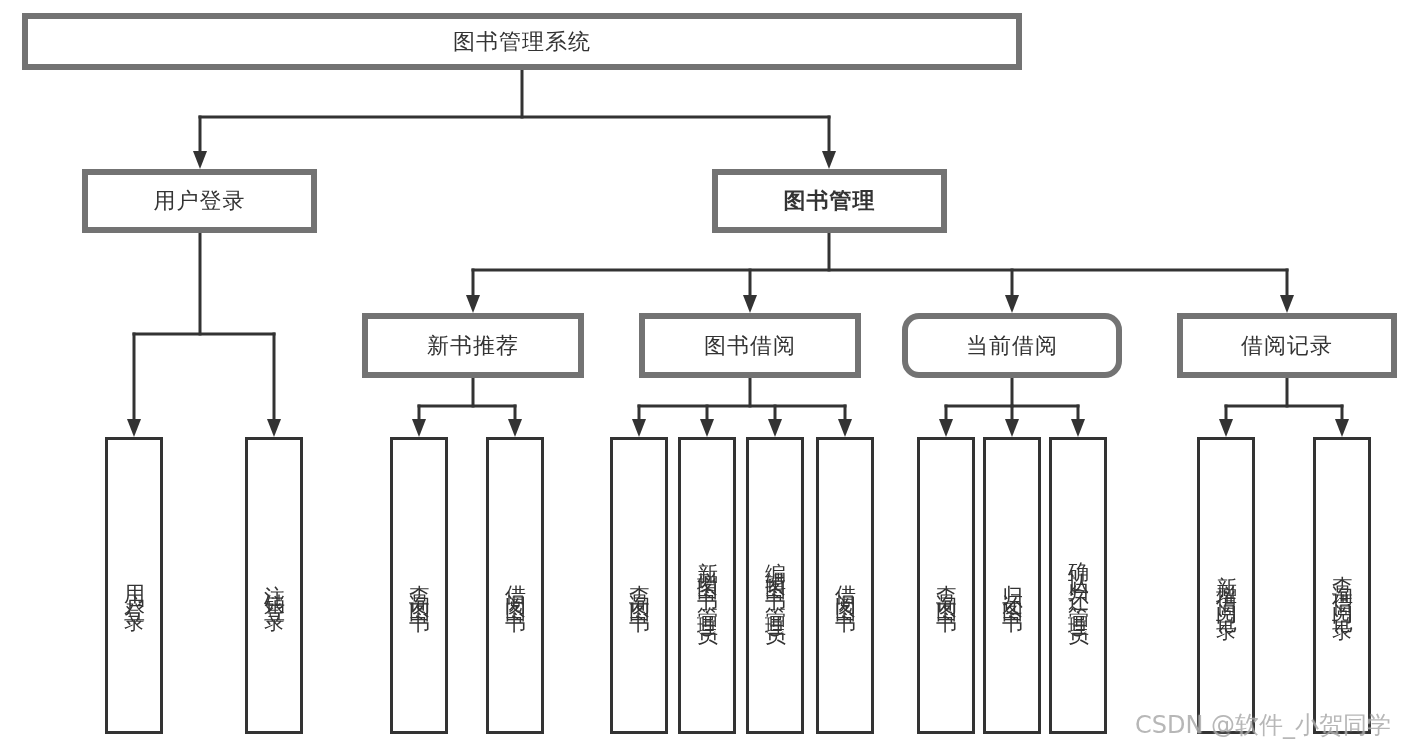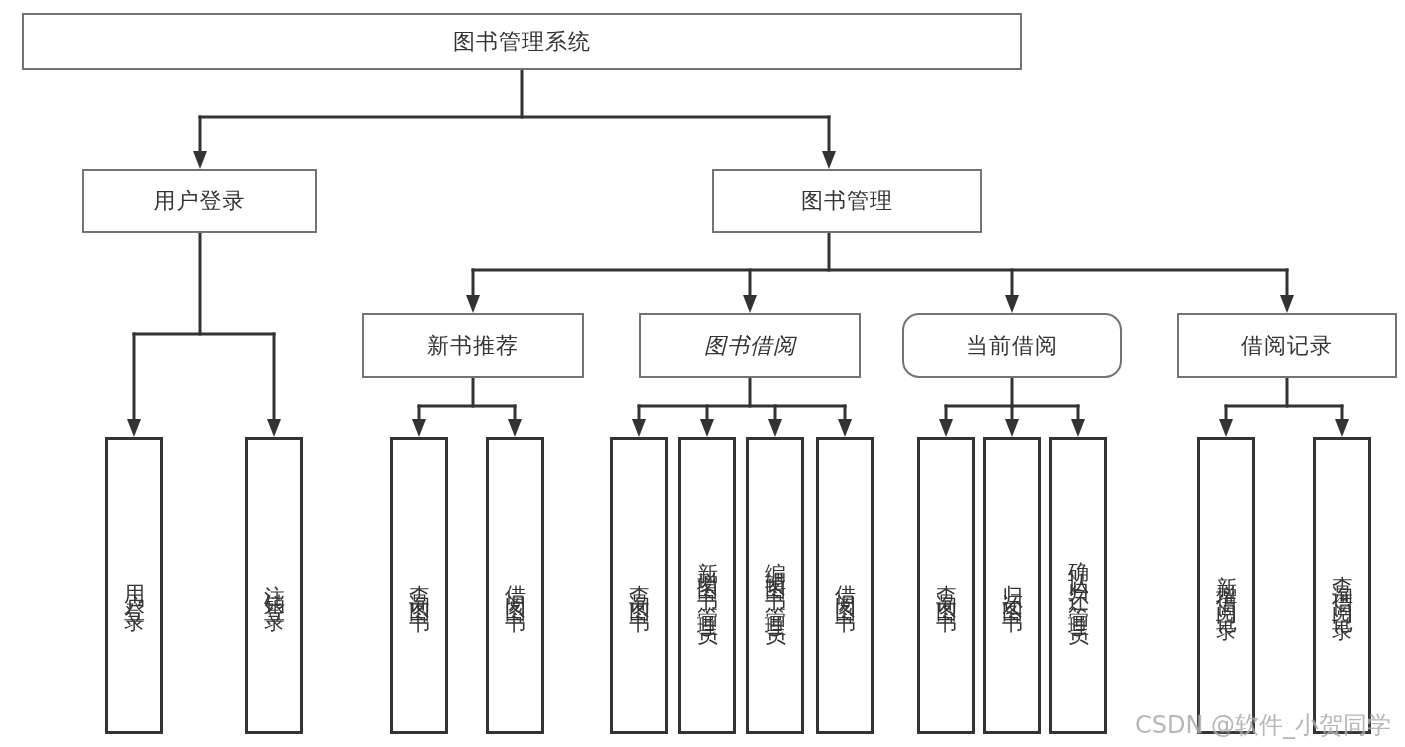--- a/index.html
+++ b/index.html
@@ -30,21 +30,21 @@
     stroke-linecap: square;
   }
   svg.connectors polygon {
     fill: #333333;
     stroke: none;
   }
   .hbox {
     position: absolute;
     box-sizing: border-box;
     background: #ffffff;
-    border: 2px solid #737373;
+    border: 6px solid #737373;
     display: flex;
     align-items: center;
     justify-content: center;
     font-size: 22px;
     letter-spacing: 1px;
     z-index: 2;
     white-space: nowrap;
   }
   .vbox {
     position: absolute;
@@ -147,28 +147,28 @@
     <polygon points="1335,419 1349,419 1342,437"></polygon>
   </svg>
 
   <div class="hbox" style="left:22px; top:13px; width:1000px; height:57px;">
     <span>图书管理系统</span>
   </div>
 
   <div class="hbox" style="left:82px; top:169px; width:235px; height:64px;">
     <span>用户登录</span>
   </div>
-  <div class="hbox" style="left:712px; top:169px; width:270px; height:64px;">
+  <div class="hbox" style="left:712px; top:169px; width:235px; height:64px;font-weight:bold;">
     <span>图书管理</span>
   </div>
 
   <div class="hbox" style="left:362px; top:313px; width:222px; height:65px;">
     <span>新书推荐</span>
   </div>
-  <div class="hbox" style="left:639px; top:313px; width:222px; height:65px;font-style:italic;">
+  <div class="hbox" style="left:639px; top:313px; width:222px; height:65px;">
     <span>图书借阅</span>
   </div>
   <div class="hbox" style="left:902px; top:313px; width:220px; height:65px;border-radius:17px;">
     <span>当前借阅</span>
   </div>
   <div class="hbox" style="left:1177px; top:313px; width:220px; height:65px;">
     <span>借阅记录</span>
   </div>
 
   <div class="vbox" style="left:105px;">

